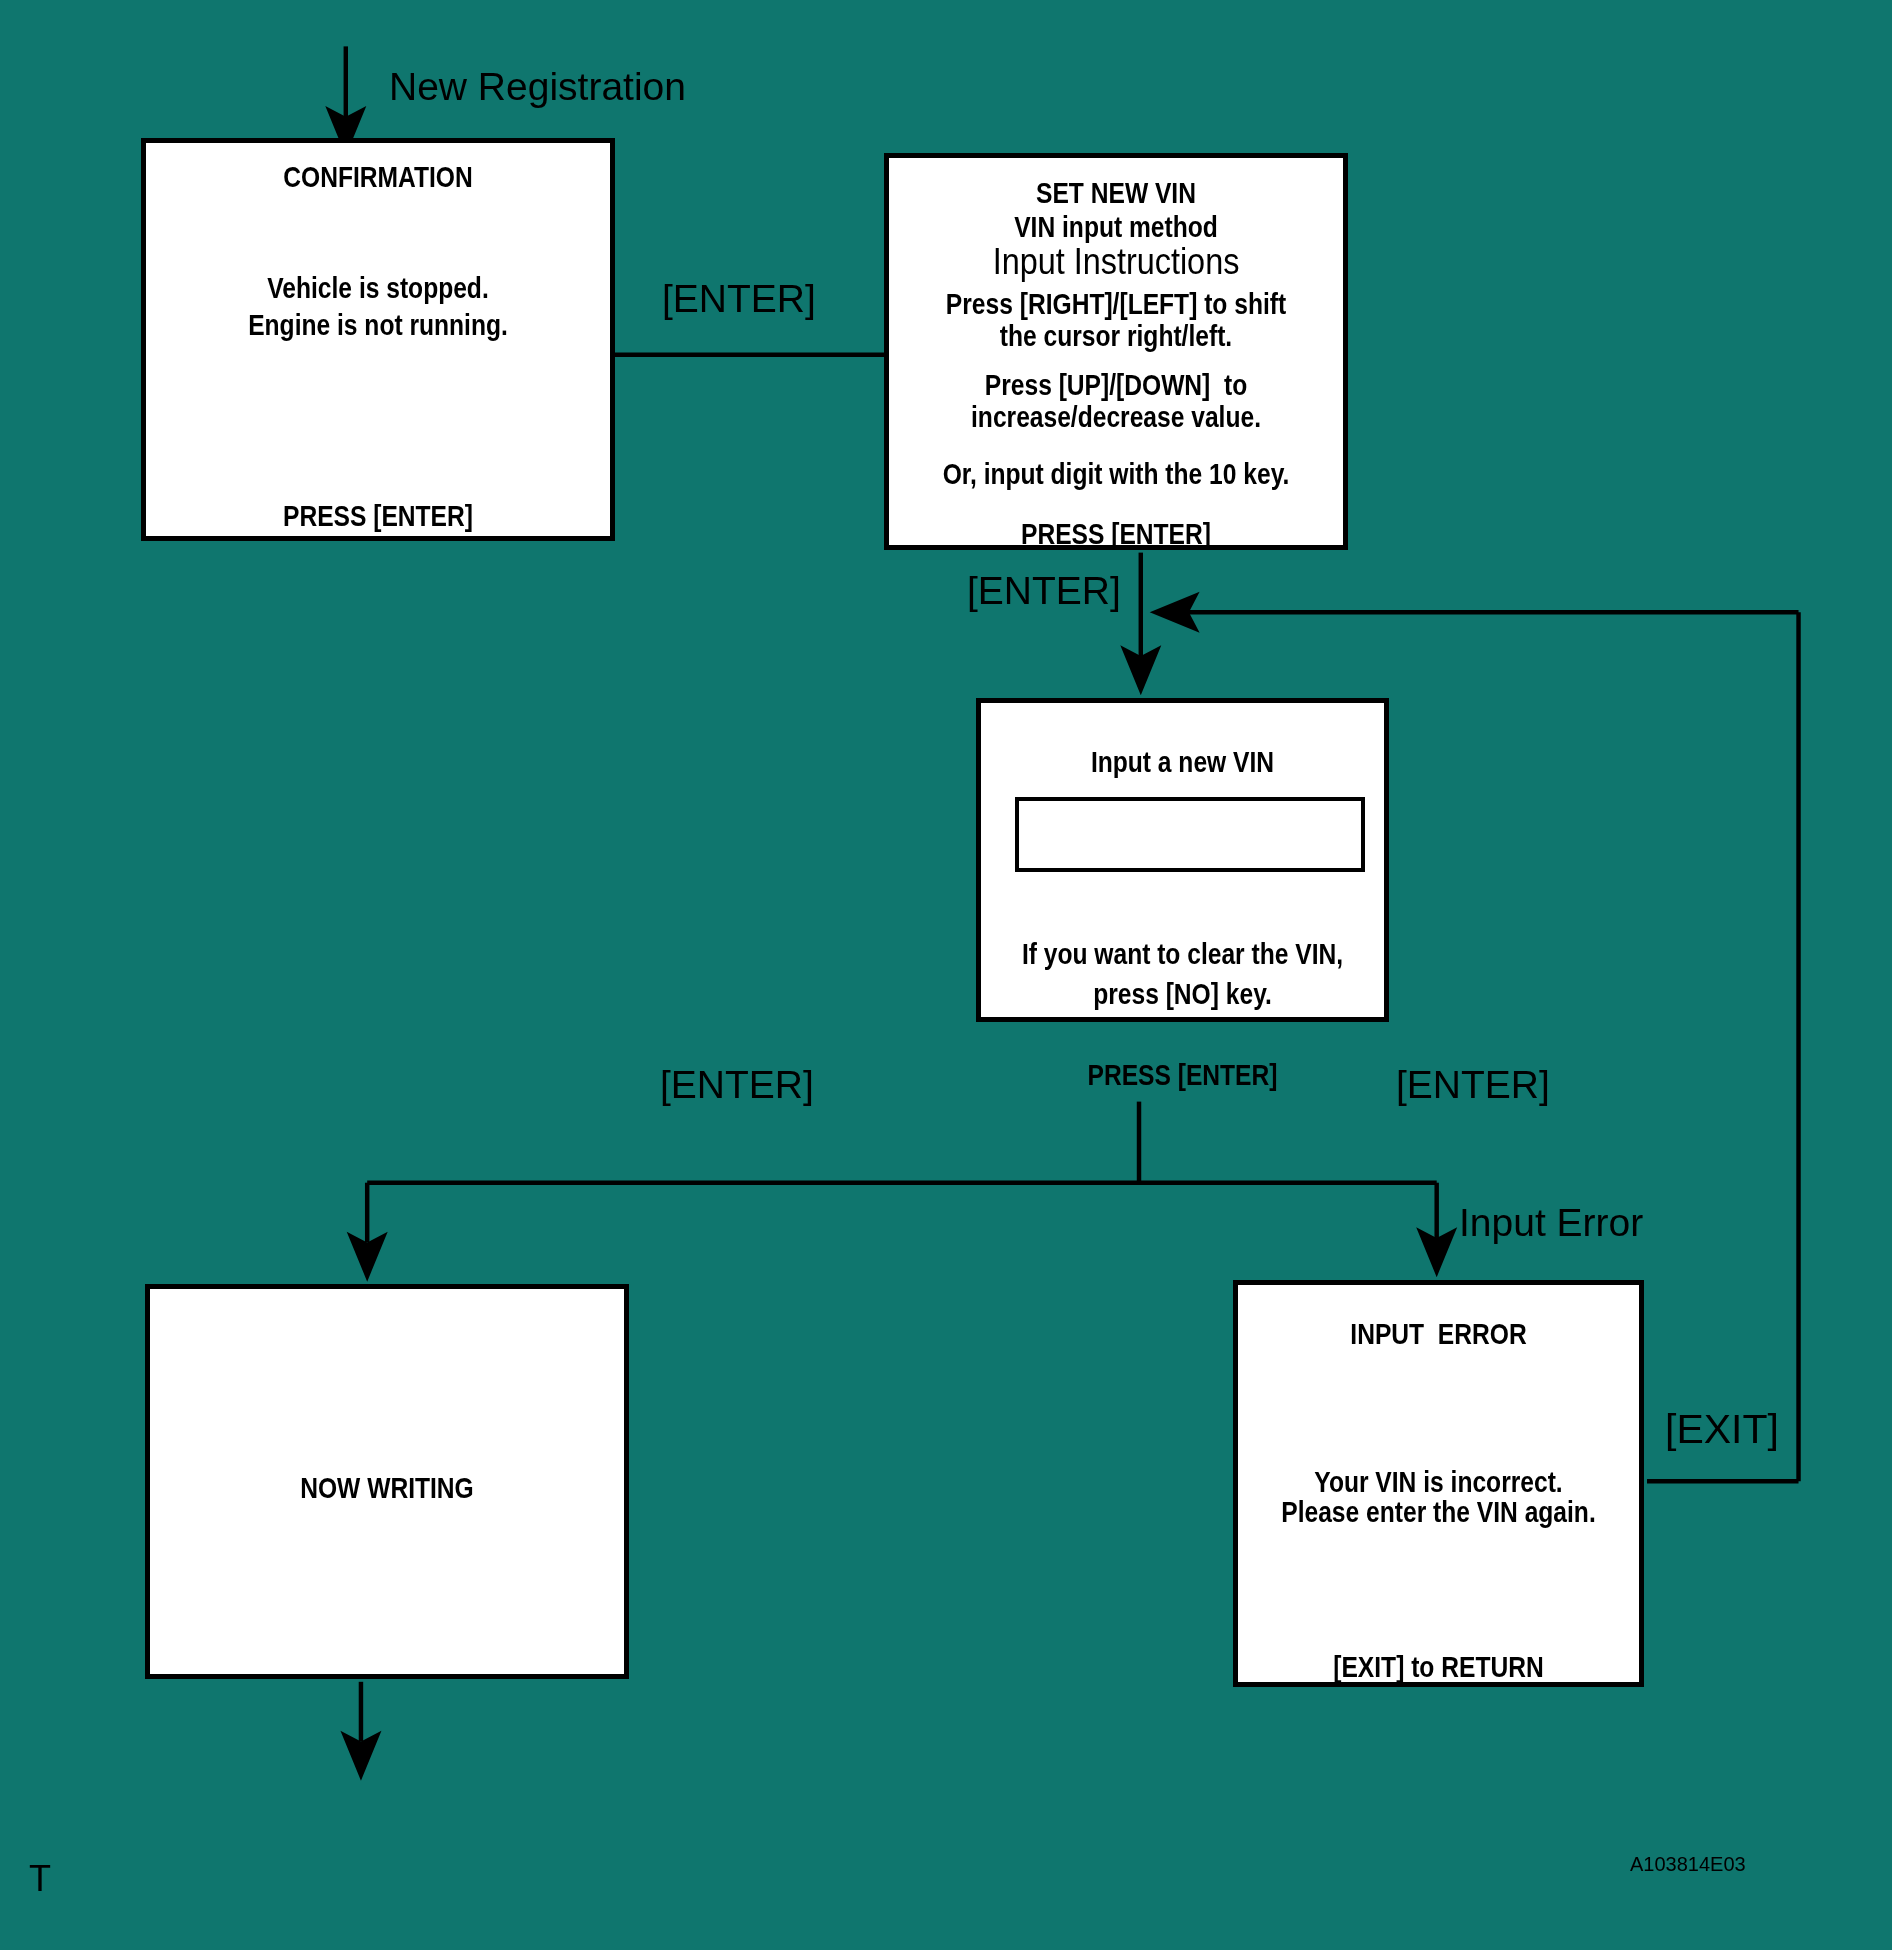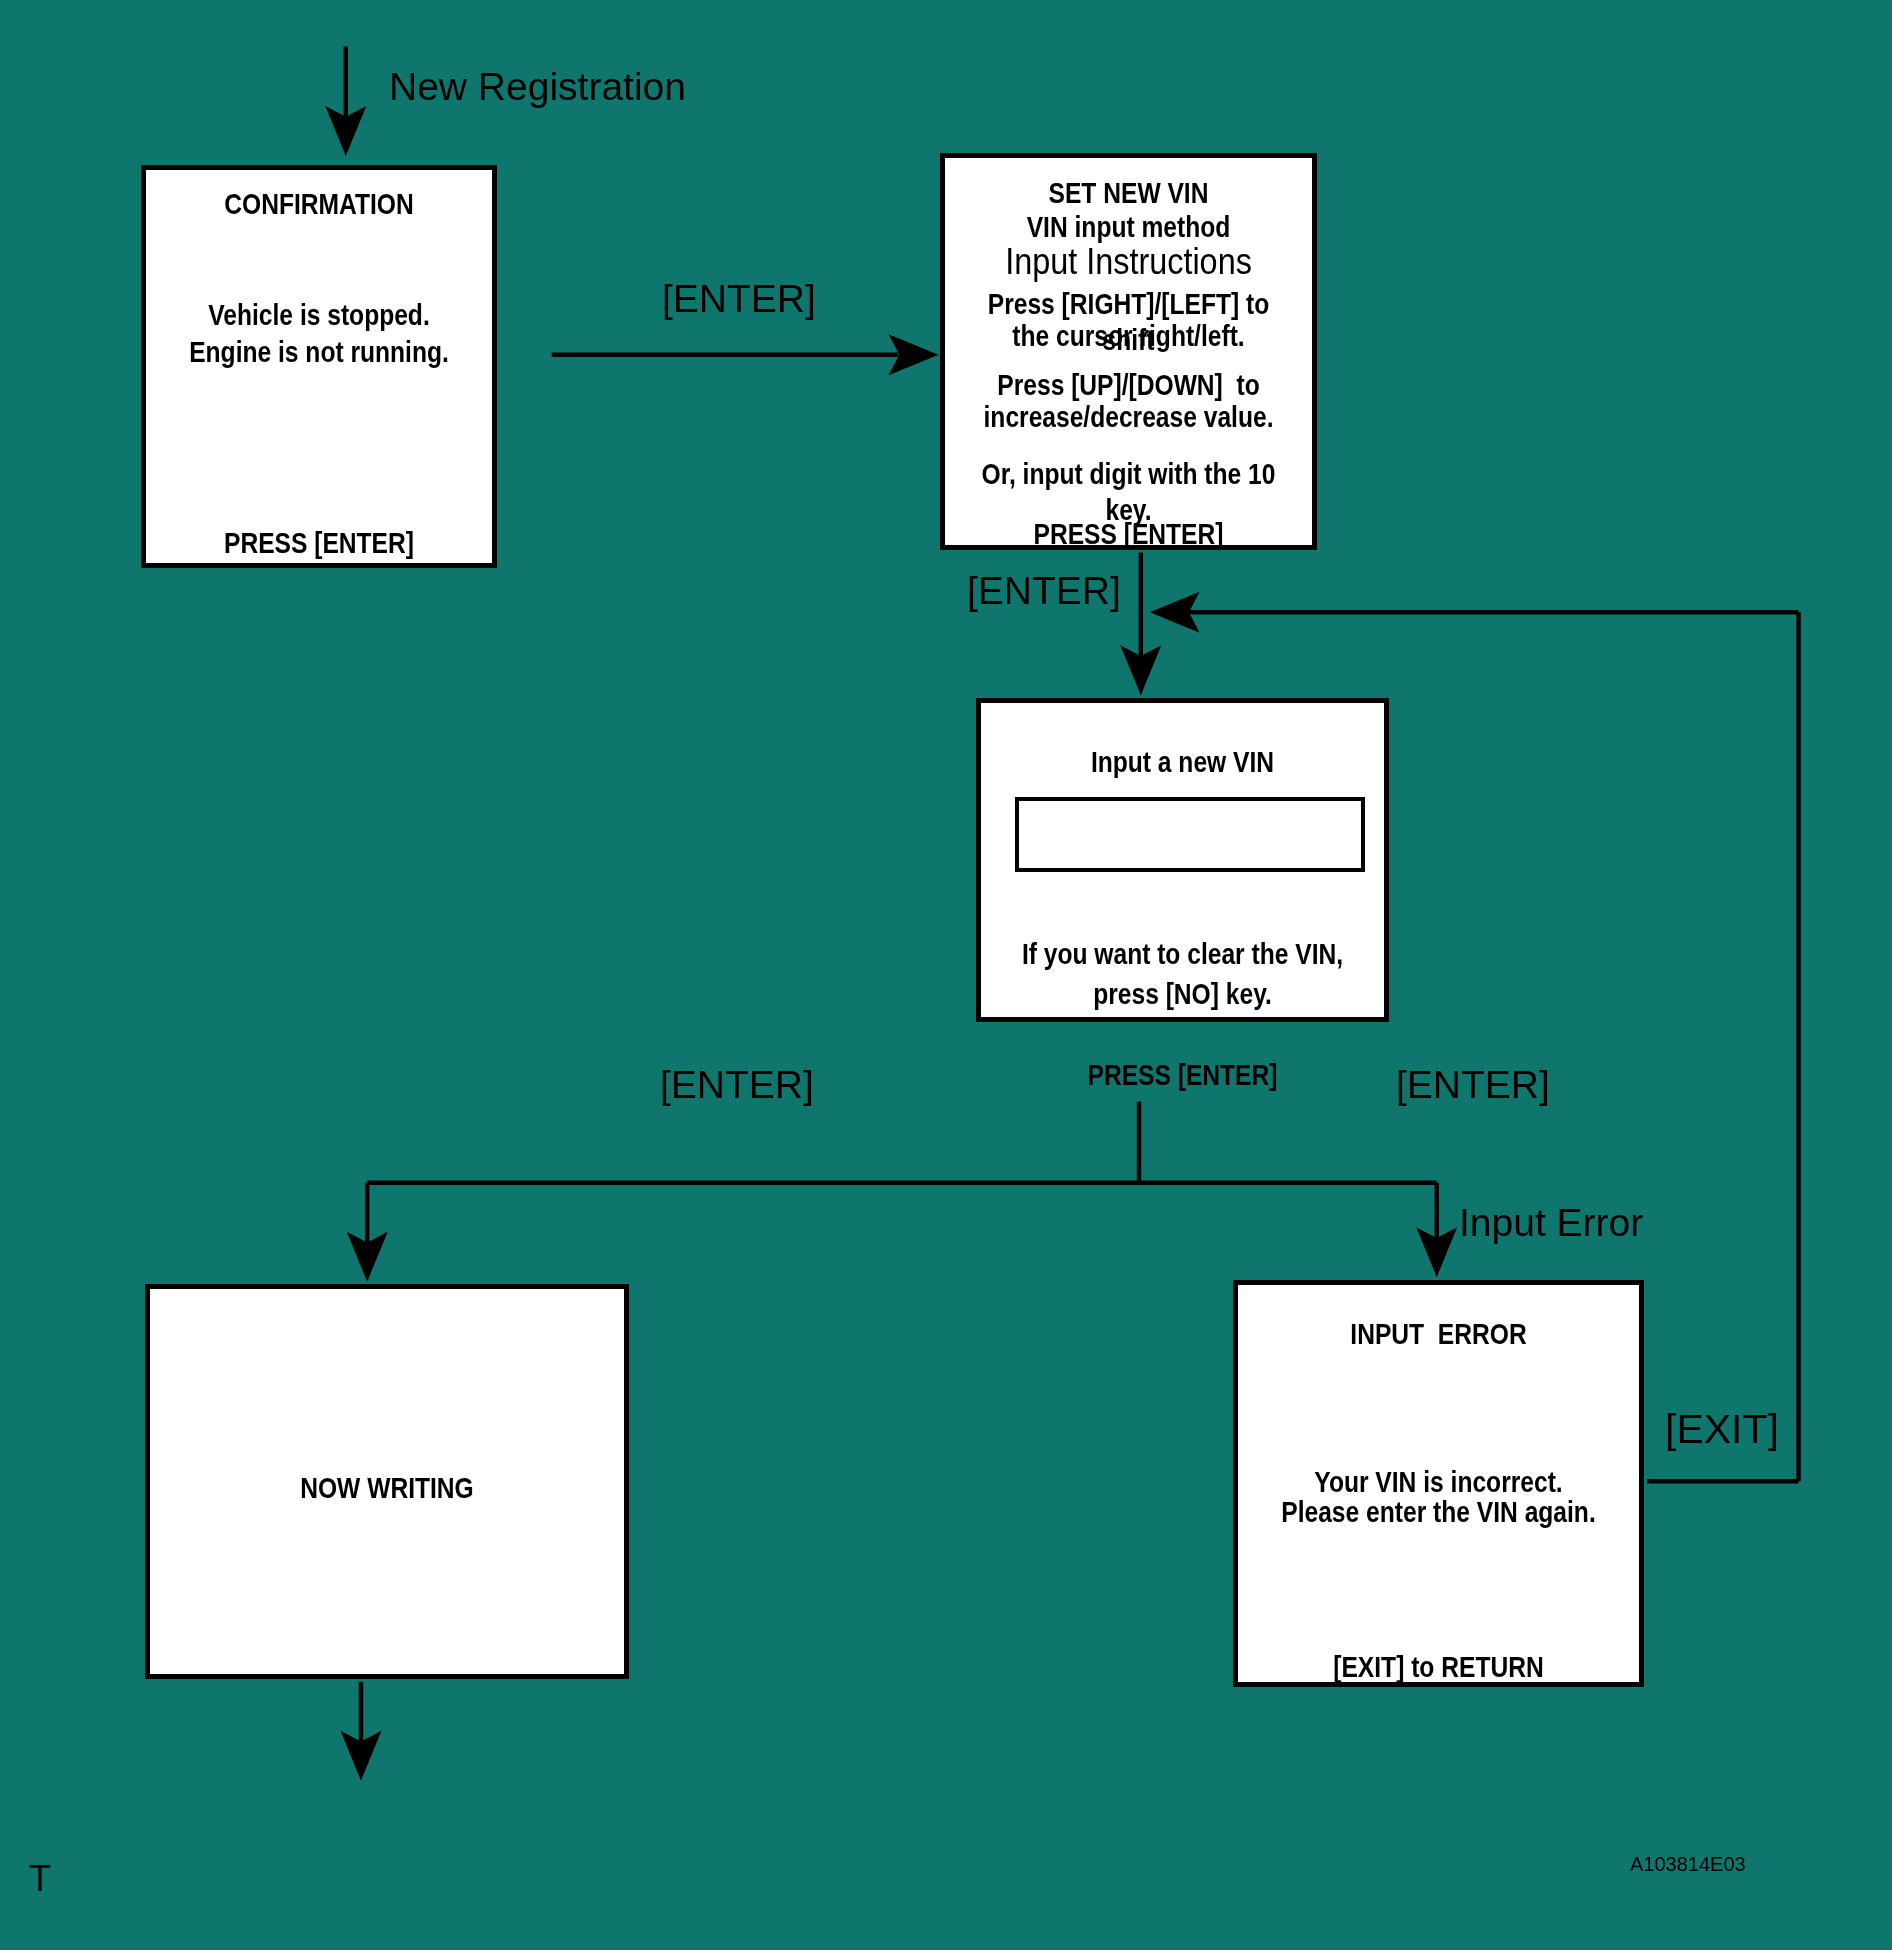--- a/index.html
+++ b/index.html
@@ -72,28 +72,28 @@
   <div class="label" style="left:389px; top:65px;">New Registration</div>
   <div class="label" style="left:662px; top:277px;">[ENTER]</div>
   <div class="label" style="left:967px; top:569px;">[ENTER]</div>
   <div class="label" style="left:660px; top:1063px;">[ENTER]</div>
   <div class="label" style="left:1396px; top:1063px;">[ENTER]</div>
   <div class="label" style="left:1459px; top:1201px;">Input Error</div>
   <div class="label" style="left:1665px; top:1408px; font-size:41px;">[EXIT]</div>
   <div class="label" style="left:29px; top:1857px; font-size:36px;">T</div>
   <div class="label" style="left:1630px; top:1843px; font-size:20px;">A103814E03</div>
 
-  <div class="box" style="left:141px; top:165px; width:356px; height:403px;">
+  <div class="box" style="left:141px; top:138px; width:474px; height:403px;">
     <div class="bline" style="top:16px;">CONFIRMATION</div>
     <div class="bline" style="top:127px;">Vehicle is stopped.</div>
     <div class="bline" style="top:164px;">Engine is not running.</div>
     <div class="bline" style="top:355px;">PRESS [ENTER]</div>
   </div>
 
-  <div class="box" style="left:940px; top:153px; width:377px; height:397px;">
+  <div class="box" style="left:884px; top:153px; width:464px; height:397px;">
     <div class="bline" style="top:17px;">SET NEW VIN</div>
     <div class="bline" style="top:51px;">VIN input method</div>
     <div class="heading" style="top:84px;">Input Instructions</div>
     <div class="bline" style="top:128px;">Press [RIGHT]/[LEFT] to shift</div>
     <div class="bline" style="top:160px;">the cursor right/left.</div>
     <div class="bline" style="top:209px;">Press [UP]/[DOWN]  to</div>
     <div class="bline" style="top:241px;">increase/decrease value.</div>
     <div class="bline" style="top:298px;">Or, input digit with the 10 key.</div>
     <div class="bline" style="top:358px;">PRESS [ENTER]</div>
   </div>

